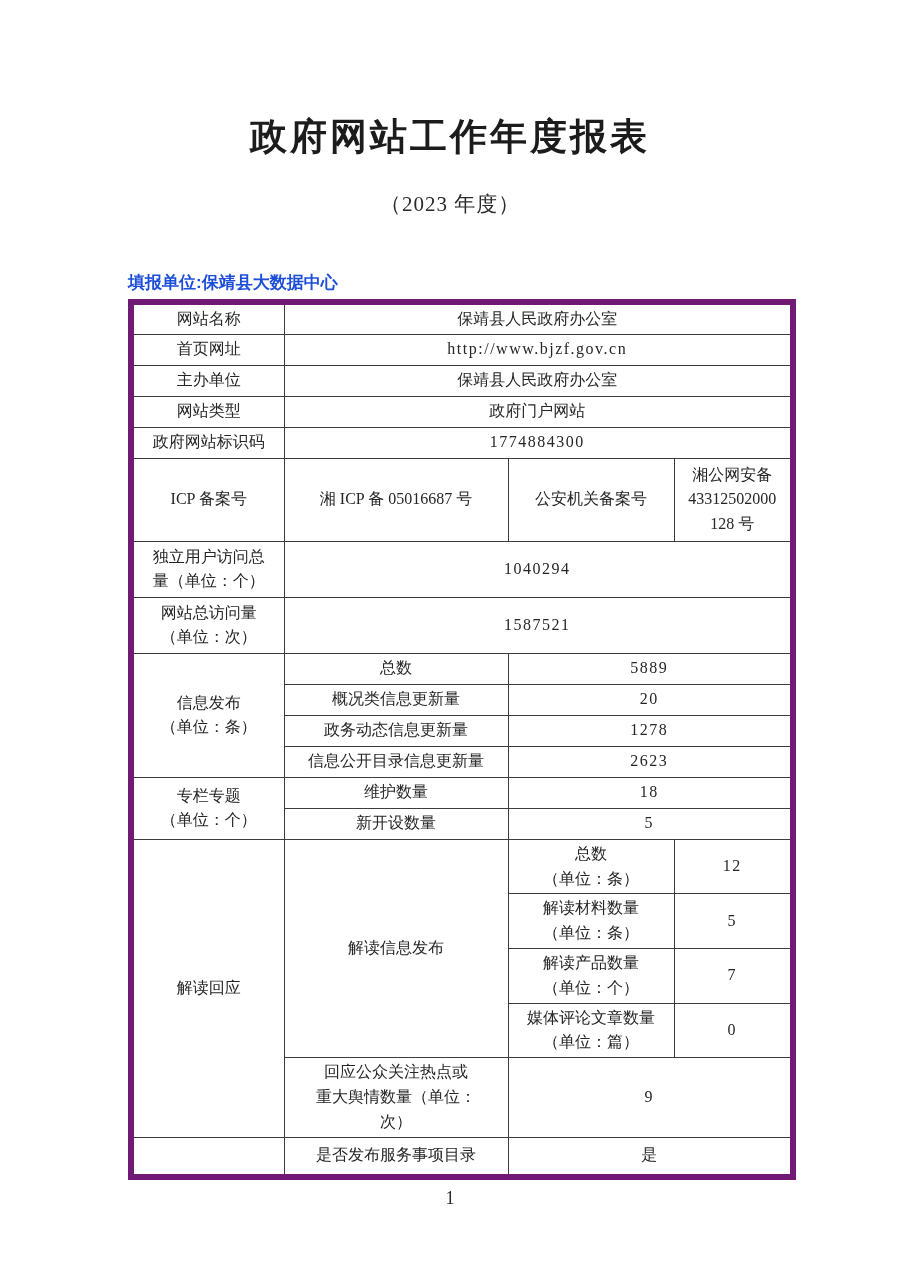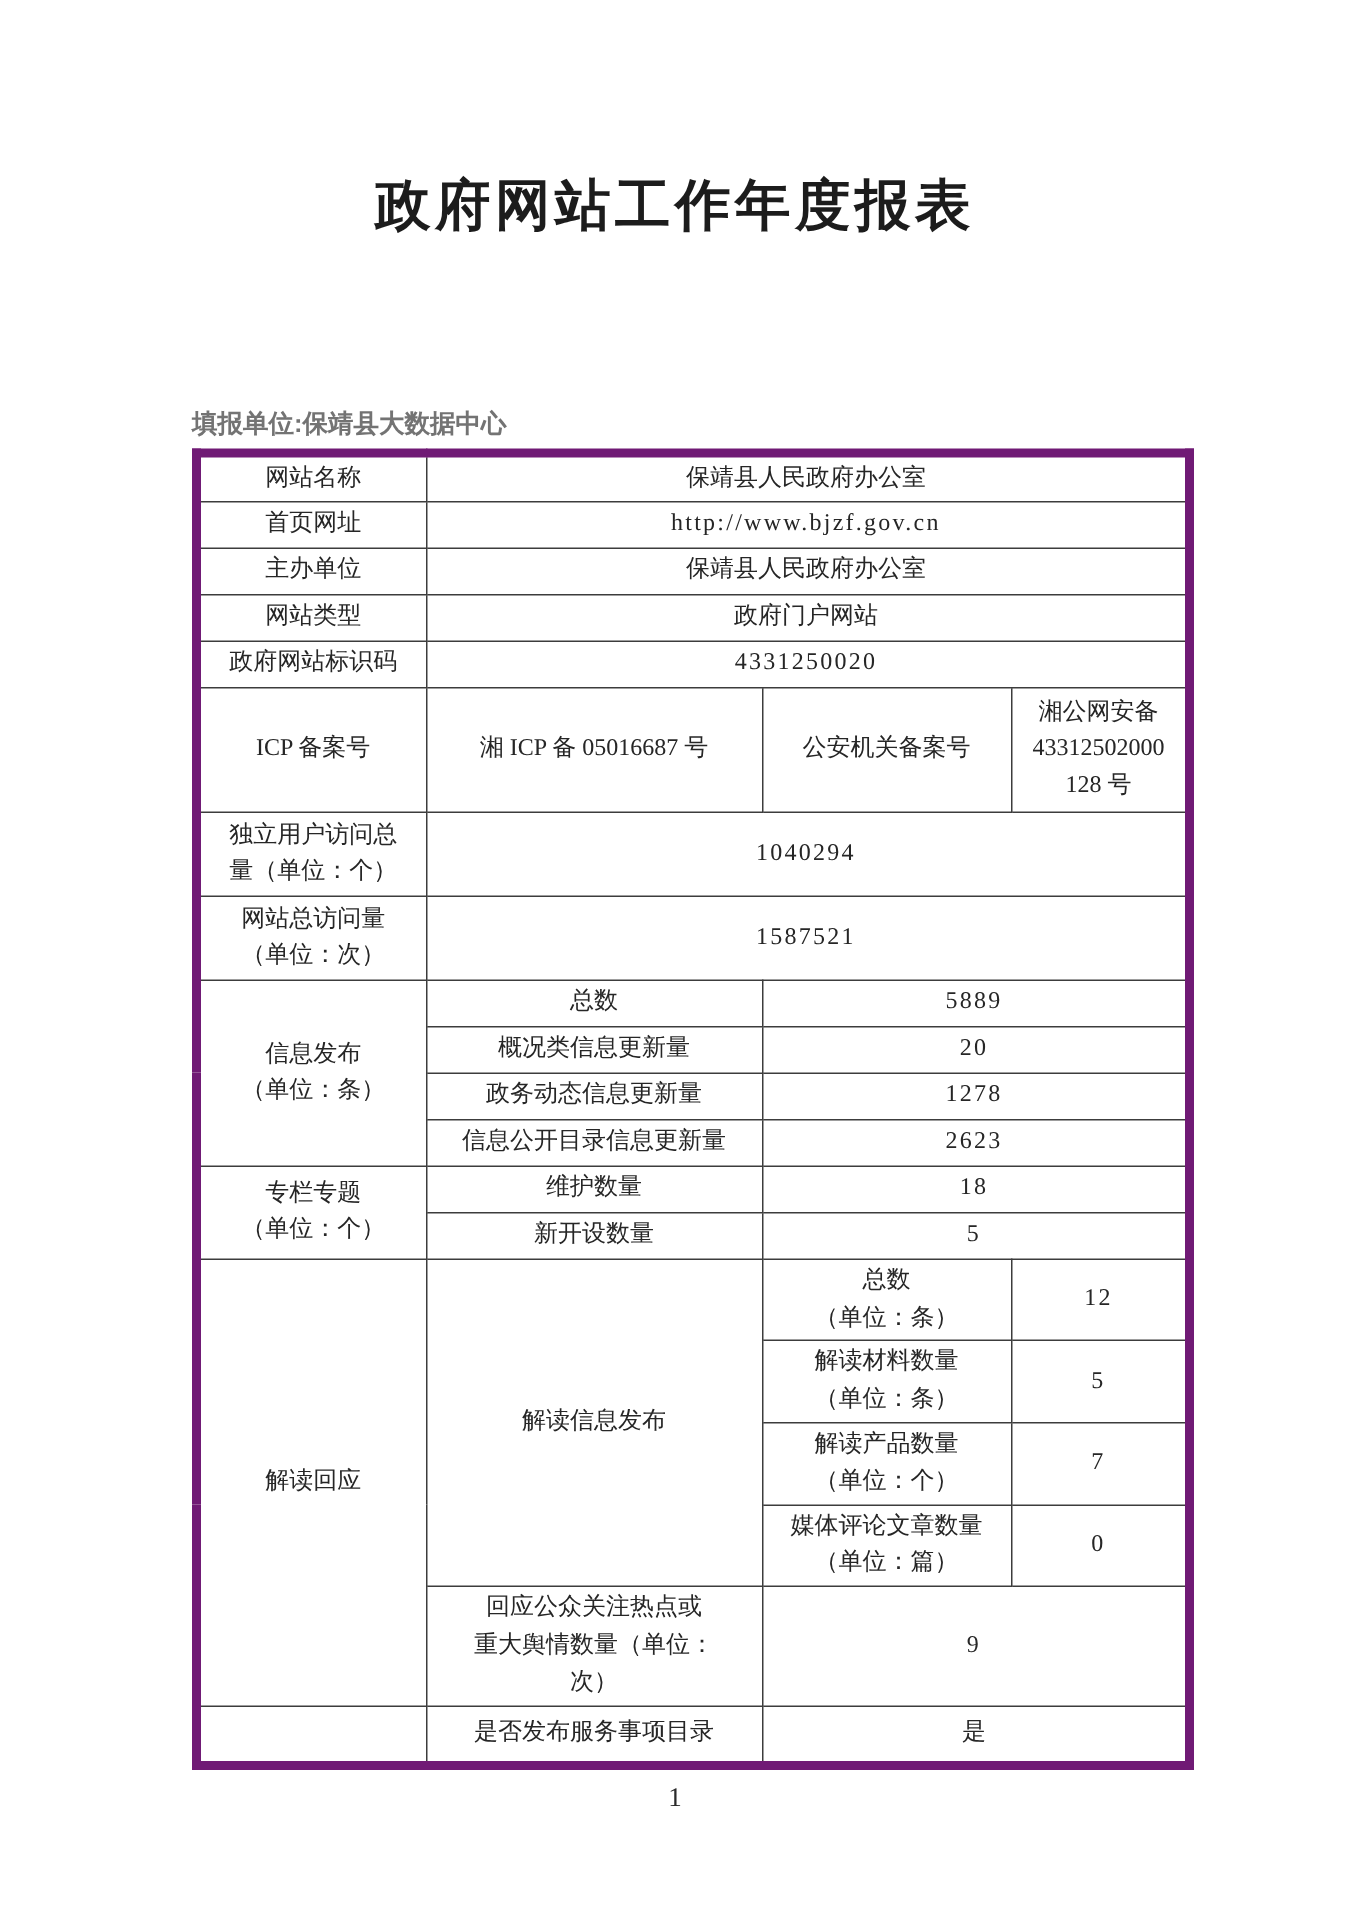--- a/index.html
+++ b/index.html
@@ -35,21 +35,21 @@
     letter-spacing: 1px;
     color: #2a2a2a;
   }
   .unit-line {
     position: absolute;
     top: 271px;
     left: 128px;
     font-family: "Liberation Sans", "DejaVu Sans", sans-serif;
     font-weight: 700;
     font-size: 17px;
-    color: #737373;
+    color: #1d4ed8;
   }
   table.report {
     position: absolute;
     top: 299px;
     left: 128px;
     width: 662px;
     border-collapse: collapse;
     table-layout: fixed;
     border: 6px solid #701a75;
   }
@@ -80,20 +80,21 @@
     font-size: 18px;
     color: #2a2a2a;
   }
 </style>
 </head>
 <body>
 
 <div class="page">
 
   <div class="doc-title">政府网站工作年度报表</div>
+  <div class="doc-subtitle">（2023 年度）</div>
   <div class="unit-line">填报单位:保靖县大数据中心</div>
 
   <table class="report">
     <colgroup>
       <col style="width:153px">
       <col style="width:224px">
       <col style="width:166px">
       <col style="width:119px">
     </colgroup>
 
@@ -109,21 +110,21 @@
     <tr class="h31">
       <td>主办单位</td>
       <td colspan="3">保靖县人民政府办公室</td>
     </tr>
     <tr class="h31">
       <td>网站类型</td>
       <td colspan="3">政府门户网站</td>
     </tr>
     <tr class="h31">
       <td>政府网站标识码</td>
-      <td colspan="3" class="lat">4331250020</td>
+      <td colspan="3" class="lat">1774884300</td>
     </tr>
 
     <tr class="h83">
       <td>ICP 备案号</td>
       <td>湘 ICP 备 05016687 号</td>
       <td>公安机关备案号</td>
       <td>湘公网安备
 43312502000
 128 号</td>
     </tr>

